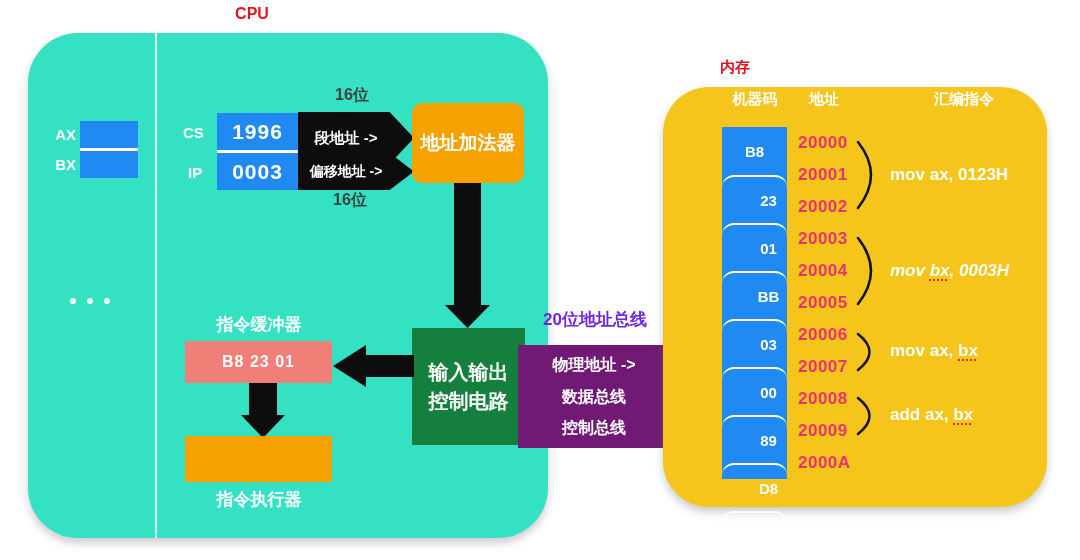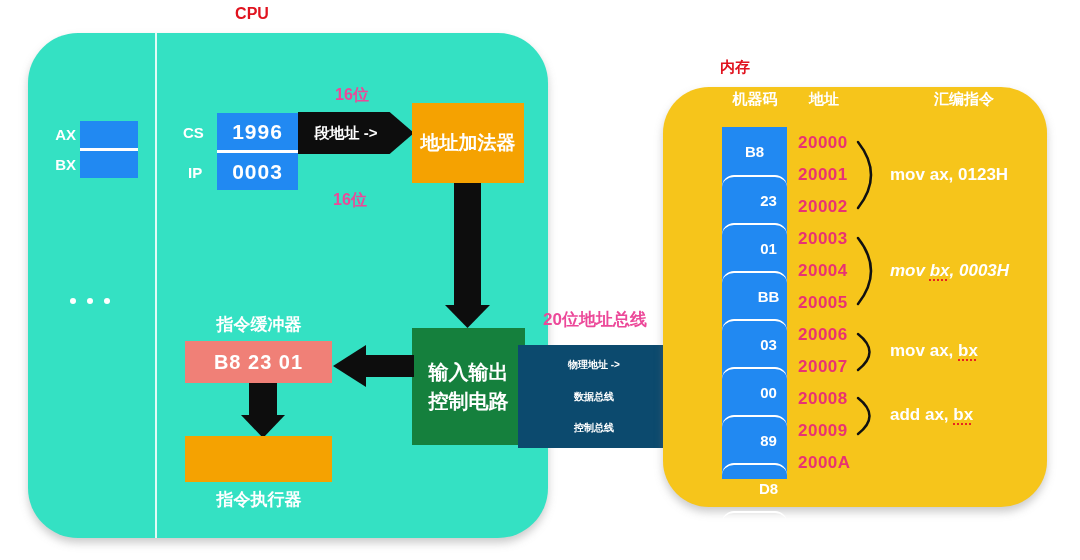--- a/index.html
+++ b/index.html
@@ -15,39 +15,39 @@
   .divider{left:155px;top:33px;width:2px;height:505px;background:rgba(255,255,255,.85);}
   .reg-label{color:#fff;font-size:15px;text-align:right;width:28px;height:26px;line-height:26px;}
   .blue-box{background:#2189f2;color:#fff;text-align:center;}
   .ax-box{left:80px;top:121px;width:58px;height:27px;}
   .bx-box{left:80px;top:151px;width:58px;height:27px;}
   .white-sep{background:#ffffff;}
   .cs-box{left:217px;top:113px;width:81px;height:37px;font-size:21px;line-height:37px;letter-spacing:1px;}
   .ip-box{left:217px;top:153px;width:81px;height:37px;font-size:21px;line-height:37px;letter-spacing:1px;}
   .pent{background:#0d0d0d;color:#fff;display:flex;align-items:center;justify-content:center;
         clip-path:polygon(0 0,79% 0,100% 50%,79% 100%,0 100%);padding-right:20px;box-sizing:border-box;}
-  .seg-arrow{left:298px;top:112px;width:116px;height:42px;font-size:15px;}
+  .seg-arrow{left:298px;top:112px;width:116px;height:52px;font-size:15px;}
   .off-arrow{left:298px;top:153px;width:116px;height:37px;font-size:14px;}
-  .bit16{color:#ec4899;font-size:16px;width:60px;text-align:center;}
+  .bit16{color:#404040;font-size:16px;width:60px;text-align:center;}
   .orange-box{background:#f5a201;}
   .adder-box{left:412px;top:103px;width:112px;height:80px;color:#fff;font-size:19px;
-             display:flex;align-items:center;justify-content:center;}
+             display:flex;align-items:center;justify-content:center;border-radius:10px;}
   .shaft{background:#0d0d0d;}
   .head-down{background:#0d0d0d;clip-path:polygon(0 0,100% 0,50% 100%);}
   .head-left{background:#0d0d0d;clip-path:polygon(100% 0,100% 100%,0 50%);}
   .io-box{left:412px;top:328px;width:113px;height:117px;background:#15803d;color:#fff;font-size:20px;
           display:flex;flex-direction:column;align-items:center;justify-content:center;line-height:1.45;}
   .small-title{color:#fff;font-size:17px;text-align:center;width:124px;height:20px;}
   .buffer-box{left:185px;top:341px;width:147px;height:42px;background:#f08077;color:#fff;
-              font-size:20px;text-align:center;line-height:42px;letter-spacing:1px;}
+              font-size:16px;text-align:center;line-height:42px;letter-spacing:1px;}
   .exec-box{left:185px;top:436px;width:147px;height:46px;}
   .dot{width:6px;height:6px;border-radius:50%;background:#fff;}
   
-  .bus-title{left:520px;top:308px;width:150px;height:22px;color:#ec4899;font-size:17px;text-align:center;z-index:3;}
-  .bus-bar{left:518px;width:152px;height:40px;background:#0c4a6e;color:#fff;font-size:10px;
+  .bus-title{left:520px;top:308px;width:150px;height:22px;color:#6d28d9;font-size:17px;text-align:center;z-index:3;}
+  .bus-bar{left:518px;width:152px;height:40px;background:#701a75;color:#fff;font-size:16px;
            display:flex;align-items:center;justify-content:center;z-index:1;}
   
   .mem-title{left:720px;top:58px;width:60px;height:18px;color:#e0131f;font-size:15px;}
   .mem-block{left:663px;top:87px;width:384px;height:420px;background:#f6c51b;border-radius:46px;
              box-shadow:0 5px 9px rgba(110,110,110,.35);z-index:2;}
   .mem-head{color:#fff;font-size:15px;text-align:center;height:20px;z-index:3;}
   .mem-col{left:722px;top:127px;width:65px;height:352px;background:#2189f2;display:flex;
            flex-direction:column;z-index:3;}
   .mem-cell{height:48px;flex:none;color:#fff;font-size:15px;display:flex;align-items:center;
             justify-content:center;box-sizing:border-box;border-radius:12px;}
@@ -82,20 +82,21 @@
   <div class="abs reg-label" style="left:183px;top:120px;text-align:left;">CS</div>
   <div class="abs blue-box cs-box">1996</div>
   <div class="abs white-sep" style="left:217px;top:150px;width:81px;height:3px;"></div>
   <div class="abs reg-label" style="left:188px;top:160px;text-align:left;">IP</div>
   <div class="abs blue-box ip-box">0003</div>
 
   <div class="abs bit16" style="left:322px;top:85px;">16位</div>
   <div class="abs bit16" style="left:320px;top:190px;">16位</div>
 
   <div class="abs pent seg-arrow">段地址 -&gt;</div>
+  <div class="abs pent off-arrow">偏移地址 -&gt;</div>
 
   <div class="abs orange-box adder-box">地址加法器</div>
 
   <div class="abs shaft" style="left:454px;top:183px;width:27px;height:124px;"></div>
   <div class="abs head-down" style="left:445px;top:305px;width:45px;height:23px;"></div>
 
   <div class="abs io-box">
     <div>输入输出</div>
     <div>控制电路</div>
   </div>

